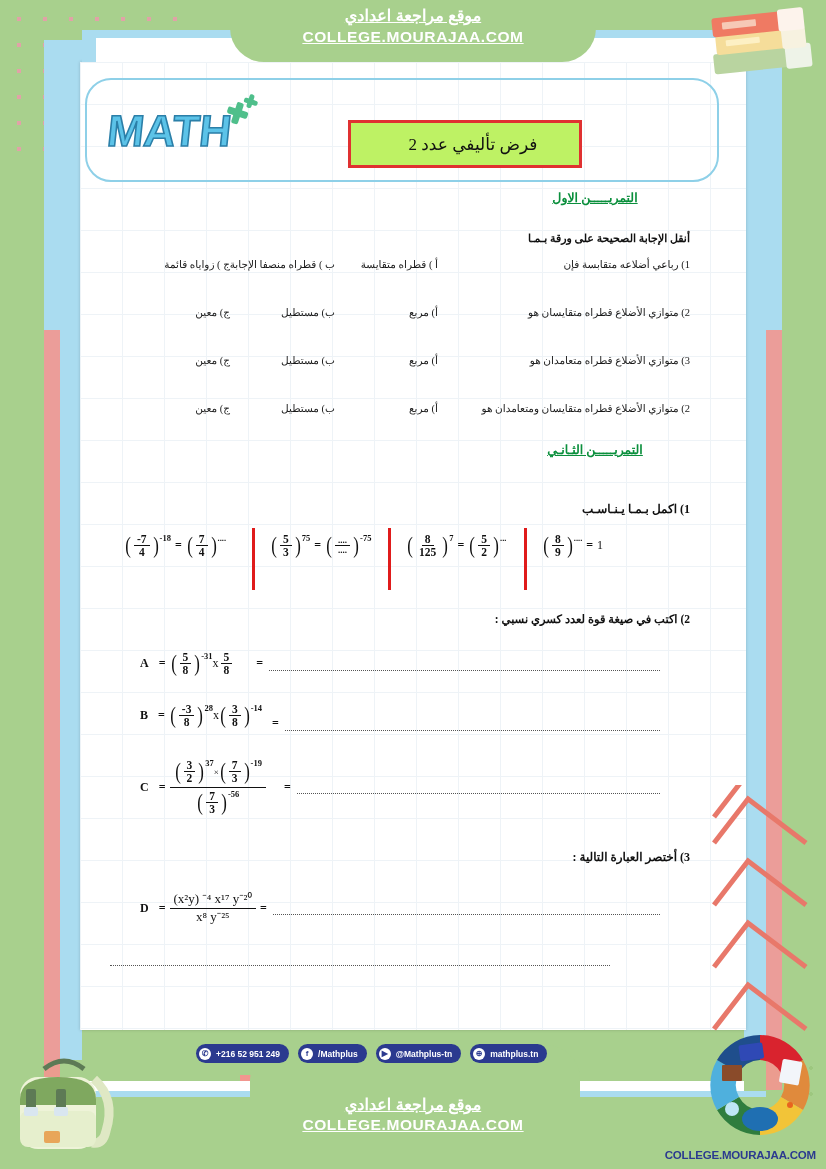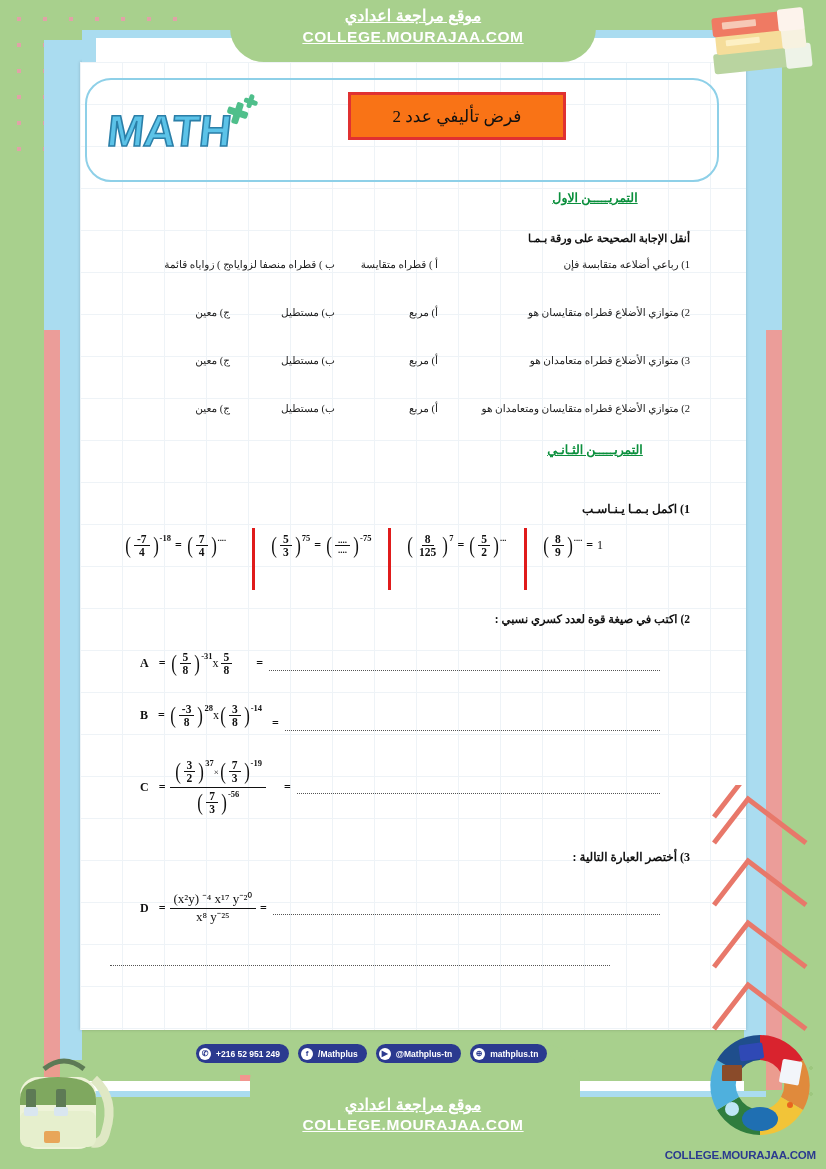--- a/index.html
+++ b/index.html
@@ -38,22 +38,22 @@
   .top-text .url{font-size:15.5px;font-weight:bold;color:#fff;text-decoration:underline;
      letter-spacing:.6px;line-height:20px;margin-top:1px;}
 
   
   .books-tr{position:absolute;right:6px;top:2px;width:126px;height:82px;z-index:9;}
 
   
   .logo-card{position:absolute;left:85px;top:78px;width:630px;height:100px;
      border:2px solid #8ed0e8;border-radius:26px;background:transparent;}
   .math-logo{position:absolute;left:108px;top:88px;width:160px;height:80px;z-index:3;}
-  .title-box{position:absolute;left:348px;top:92px;width:212px;height:42px;
-     border:3px solid #e03131;background:#f97316;display:flex;align-items:center;justify-content:center;}
+  .title-box{position:absolute;left:348px;top:120px;width:212px;height:42px;
+     border:3px solid #e03131;background:#bef264;display:flex;align-items:center;justify-content:center;padding-left:16px;}
   .title-box span{font-family:"Liberation Serif",serif;font-size:17px;color:#111;direction:rtl;}
 
   
   .content{position:absolute;left:110px;top:190px;width:580px;direction:rtl;}
   .ex-head{text-align:center;color:#0a8f3c;font-weight:bold;font-size:12.5px;
      text-decoration:underline;letter-spacing:1px;font-family:"Liberation Serif",serif;
      margin:0 0 0 0;}
   .ex1-head{position:absolute;right:0px;top:0px;width:190px;}
   .instr{position:absolute;right:0;top:42px;font-size:11px;font-weight:bold;color:#111;
      font-family:"Liberation Serif",serif;direction:rtl;}
@@ -189,21 +189,21 @@
 
 <div class="content">
 
   <div class="ex-head ex1-head">التمريـــــن الاول</div>
   <div class="instr">أنقل الإجابة الصحيحة على ورقة بـمـا</div>
 
   <div class="mcq">
     <div class="mcq-row">
       <span class="mcq-q">1) رباعي أضلاعه متقابسة  فإن</span>
       <span class="mcq-a">أ ) قطراه متقايسة</span>
-      <span class="mcq-b">ب ) قطراه منصفا لزواياه</span>
+      <span class="mcq-b">ب ) قطراه منصفا الإجابة</span>
       <span class="mcq-c">ج ) زواياه قائمة</span>
     </div>
     <div class="mcq-row">
       <span class="mcq-q">2) متوازي الأضلاع قطراه متقايسان هو</span>
       <span class="mcq-a">أ) مربع</span>
       <span class="mcq-b">ب) مستطيل</span>
       <span class="mcq-c">ج) معين</span>
     </div>
     <div class="mcq-row">
       <span class="mcq-q">3) متوازي الأضلاع قطراه متعامدان هو</span>

